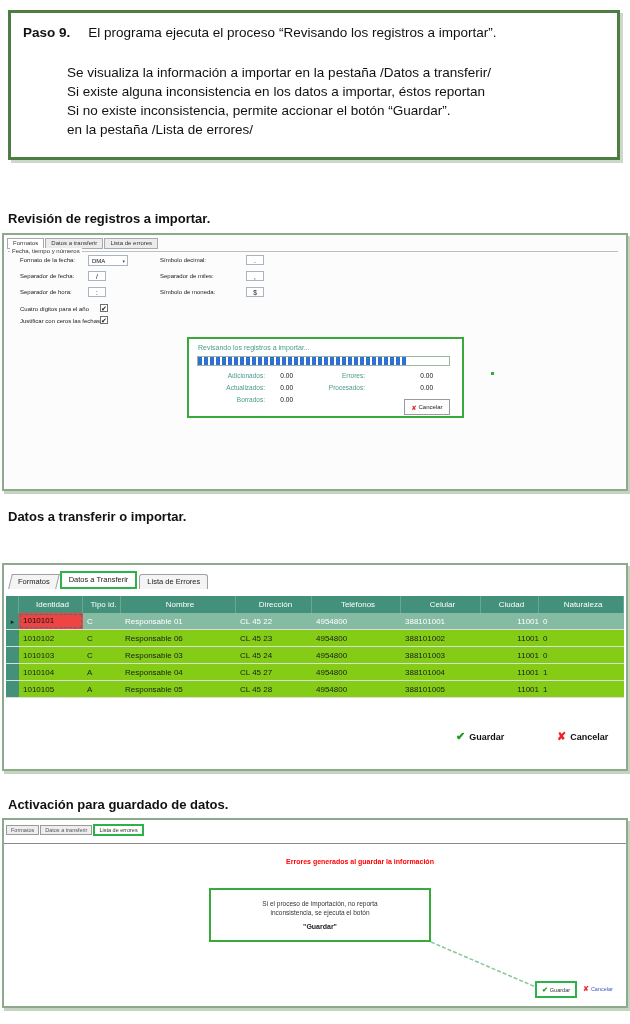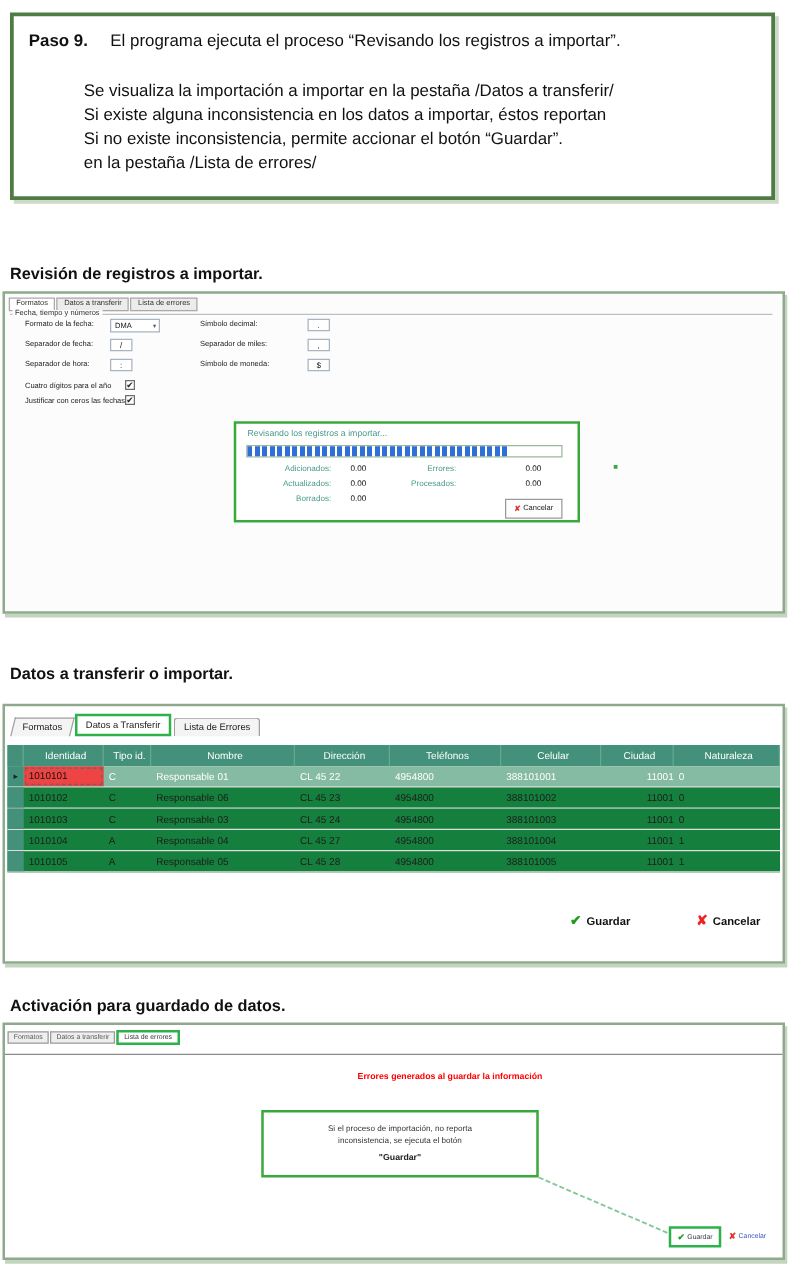--- a/index.html
+++ b/index.html
@@ -57,21 +57,21 @@
   .md-tab.slant{ border:1px solid #a0a0a0; border-bottom:none; transform:skewX(-14deg); background:#f4f4f4; }
   .md-tab.slant span{ display:inline-block; transform:skewX(14deg); }
   .md-tab.plain{ border:1px solid #a0a0a0; border-bottom:none; border-radius:3px 3px 0 0; background:#f4f4f4; }
   .md-tab.active{ border:2px solid #2db14a; background:#fff; }
 
   
   .tbl{ position:absolute; left:2px; right:2px; top:31px; }
   .thead,.trow{ display:flex; height:17px; align-items:center; }
   .thead{ background:#43917a; color:#fff; font-size:8px; }
   .thead .tcell{ text-align:center; border-right:1px solid #67a890; height:100%; line-height:17px; }
-  .trow{ background:#15803d; font-size:8px; color:#1c1c1c; border-bottom:1px solid #dcdcdc; }
+  .trow{ background:#84cc16; font-size:8px; color:#1c1c1c; border-bottom:1px solid #dcdcdc; }
   .tcell{ overflow:hidden; white-space:nowrap; padding-left:4px; }
   .ind{ width:13px; padding:0; background:#43917a; align-self:stretch; color:#123; font-size:7px; line-height:17px; text-align:center;}
   .c0{ width:64px; } .c1{ width:38px; } .c2{ width:115px; } .c3{ width:76px; }
   .c4{ width:89px; } .c5{ width:80px; } .c6{ width:58px;text-align:right; } .c7{ flex:1; }
   .trow.selected{ background:#85bba2; color:#fff; }
   .trow.selected .c0{ background:#ef4444; color:#111; outline:1px dashed #666; outline-offset:-2px; height:100%; line-height:16px;}
 
   .act-btn{ position:absolute; font-size:9px; font-weight:bold; color:#111; display:flex; align-items:center; gap:4px; }
   .check-green{ color:#1f9b1f; font-size:11px; font-weight:bold; }
   .x-big{ color:#e22; font-size:11px; font-weight:bold; }
@@ -94,21 +94,21 @@
   .mini-cancel .x-red{ font-size:7px; }
 </style>
 </head>
 <body>
 
 <div class="step-box">
   <div class="step-title">
     <span class="step-label">Paso 9.</span><span>El programa ejecuta el proceso “Revisando los registros a importar”.</span>
   </div>
   <div class="step-paragraph">
-    <div>Se visualiza la importación a importar en la pestaña /Datos a transferir/</div>
+    <div>Se visualiza la información a importar en la pestaña /Datos a transferir/</div>
     <div>Si existe alguna inconsistencia en los datos a importar, éstos reportan</div>
     <div>Si no existe inconsistencia, permite accionar el botón “Guardar”.</div>
     <div>en la pestaña /Lista de errores/</div>
   </div>
 </div>
 
 <div class="sec-heading" style="top:211px;">Revisión de registros a importar.</div>
 
 <div class="panel" id="panel1">
   <div class="xs-tabs">
@@ -157,21 +157,21 @@
     <div class="stat-label" style="left:128px; top:45px; width:48px;">Procesados:</div>
     <div class="stat-value" style="left:218px; top:45px; width:26px;">0.00</div>
     <div class="dlg-cancel">
       <span class="x-red">✘</span>
       <span>Cancelar</span>
     </div>
   </div>
   <div class="green-dot"></div>
 </div>
 
-<div class="sec-heading" style="top:531px;">Datos a transferir o importar.</div>
+<div class="sec-heading" style="top:509px;">Datos a transferir o importar.</div>
 
 <div class="panel" id="panel2">
   <div class="md-tabs">
     <div class="md-tab slant"><span>Formatos</span></div>
     <div class="md-tab active">Datos a Transferir</div>
     <div class="md-tab plain">Lista de Errores</div>
   </div>
 
   <div class="tbl">
     <div class="thead">

